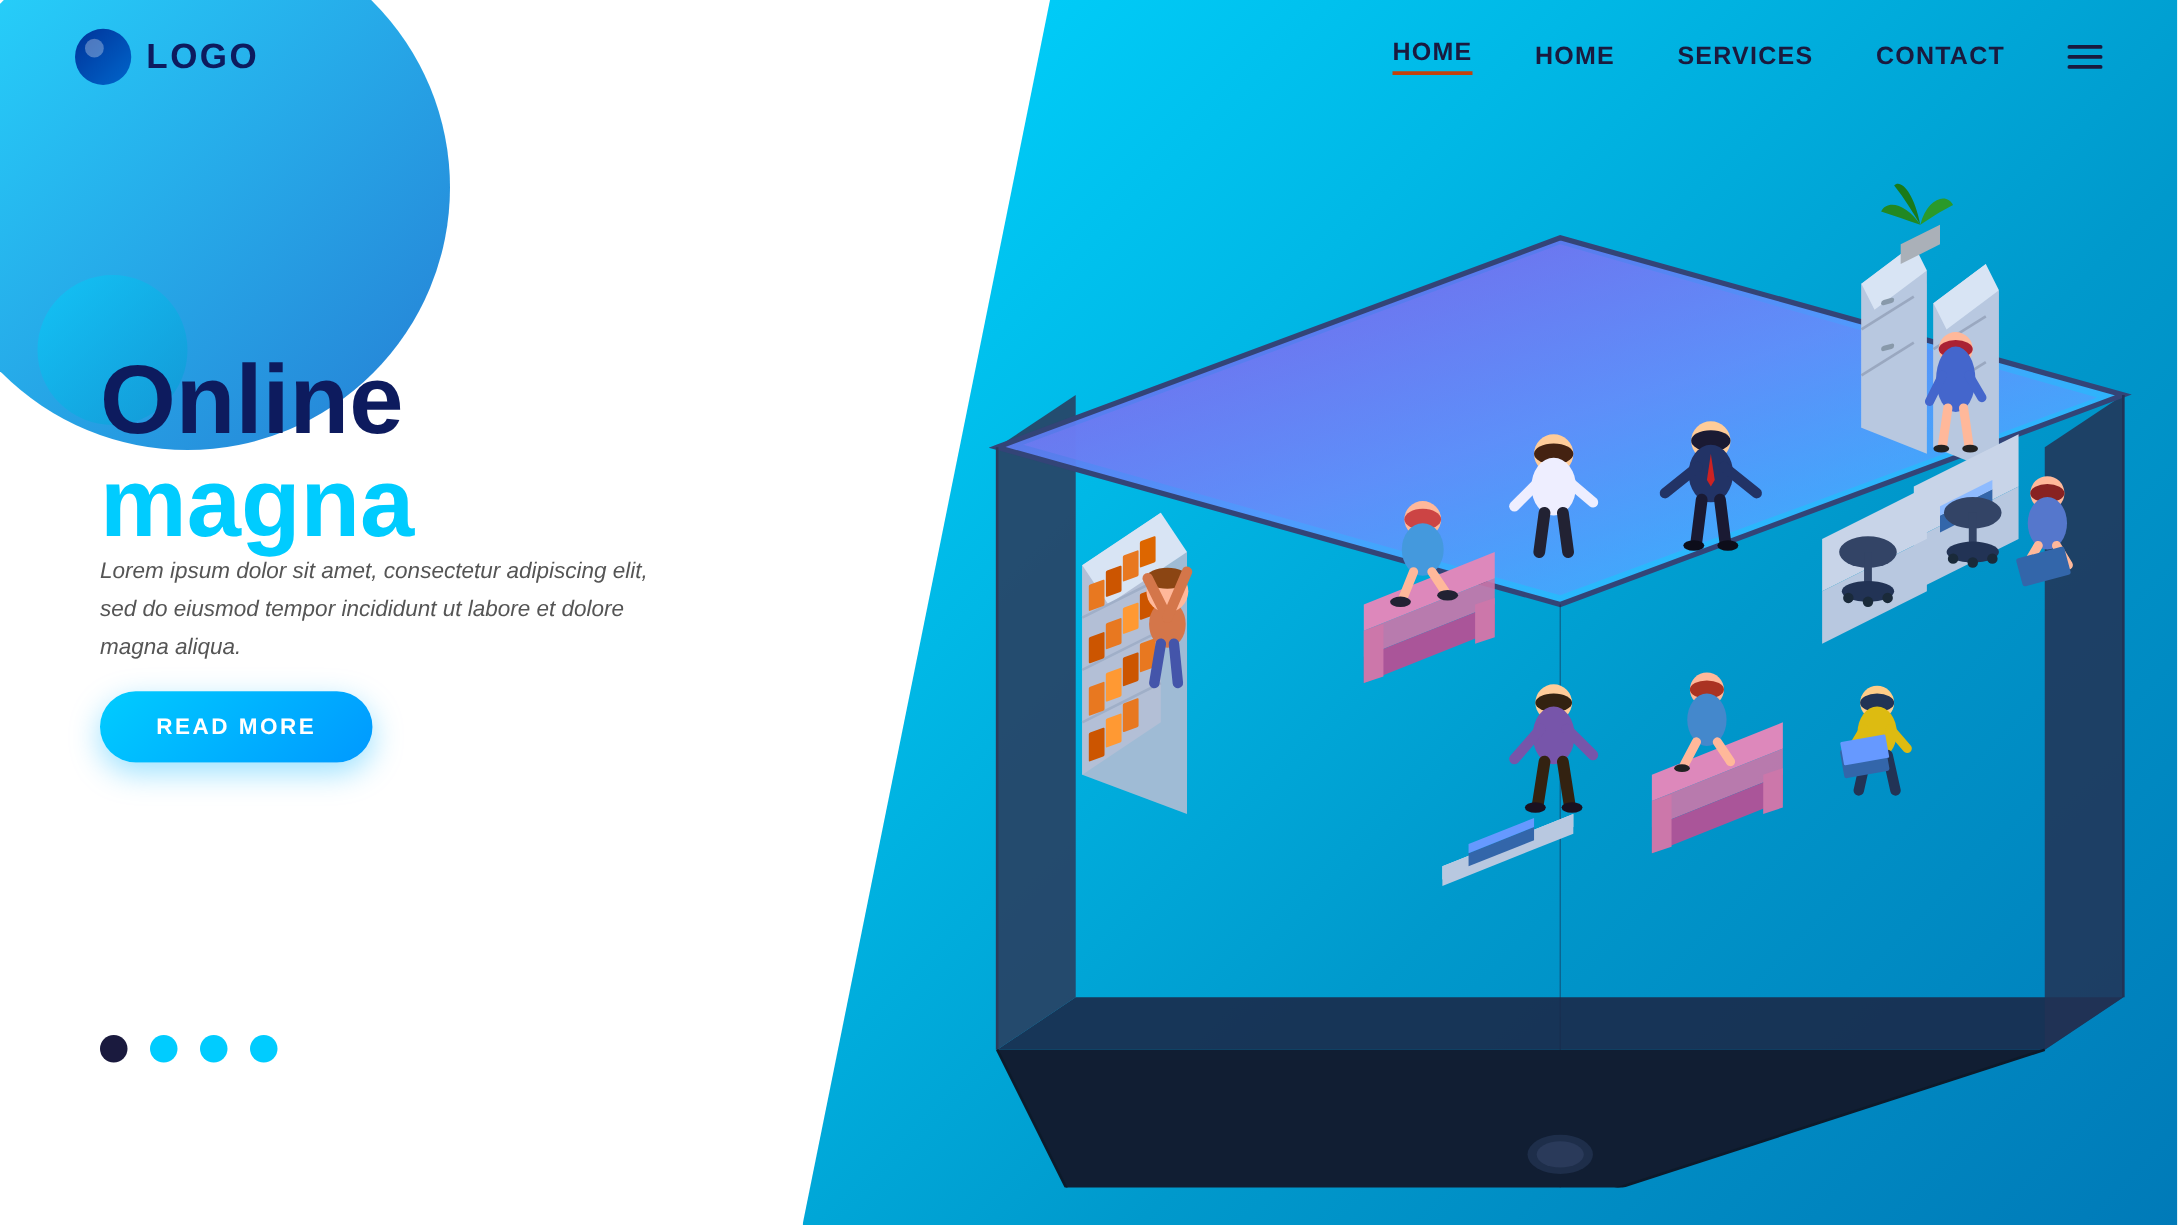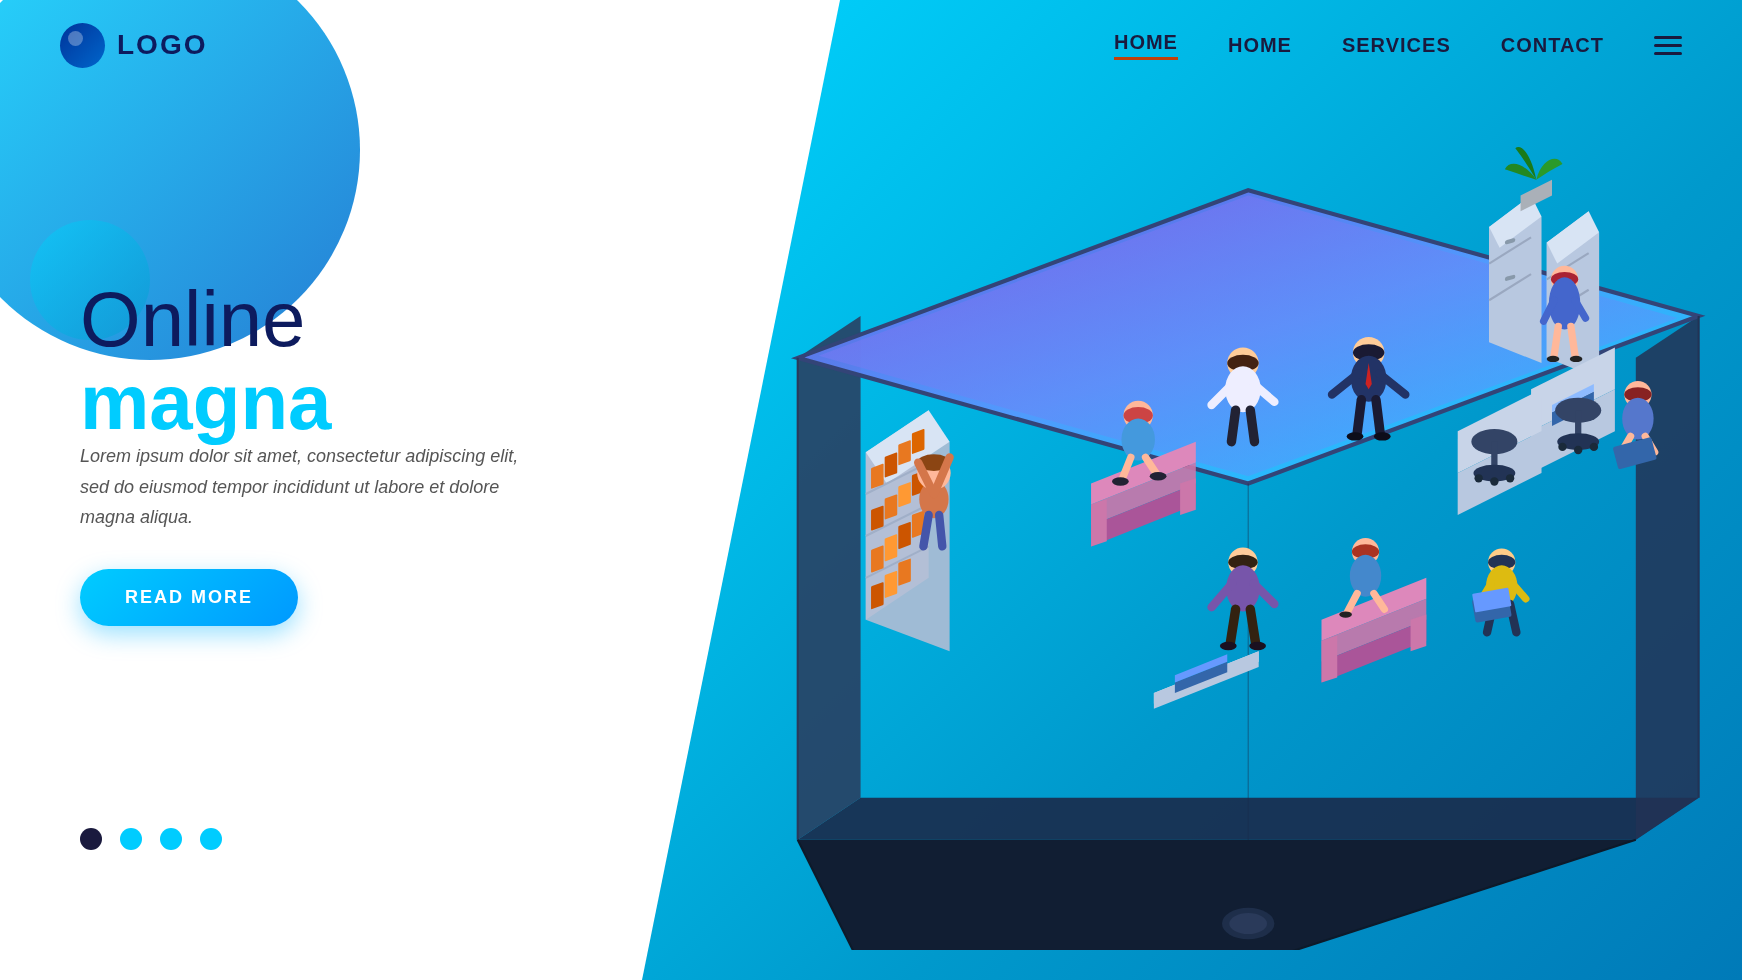--- a/index.html
+++ b/index.html
@@ -149,21 +149,21 @@
     
     .hero-content {
       position: absolute;
       top: 280px;
       left: 80px;
       z-index: 10;
     }
 
     .hero-title-1 {
       font-size: 78px;
-      font-weight: 400;
+      font-weight: 700;
       color: #0d1b5e;
       line-height: 1;
       display: block;
     }
 
     .hero-title-2 {
       font-size: 78px;
       font-weight: 900;
       color: #00ccff;
       line-height: 1;
@@ -173,21 +173,21 @@
 
     .hero-desc {
       font-size: 18px;
       color: #555;
       line-height: 1.7;
       font-style: italic;
       max-width: 440px;
     }
 
     .btn-read-more {
-      margin-top: 36px;
+      margin-top: 20px;
       display: inline-block;
       background: linear-gradient(135deg, #00ccff, #0099ff);
       color: white;
       font-size: 18px;
       font-weight: 700;
       letter-spacing: 2px;
       padding: 18px 45px;
       border-radius: 35px;
       border: none;
       cursor: pointer;

